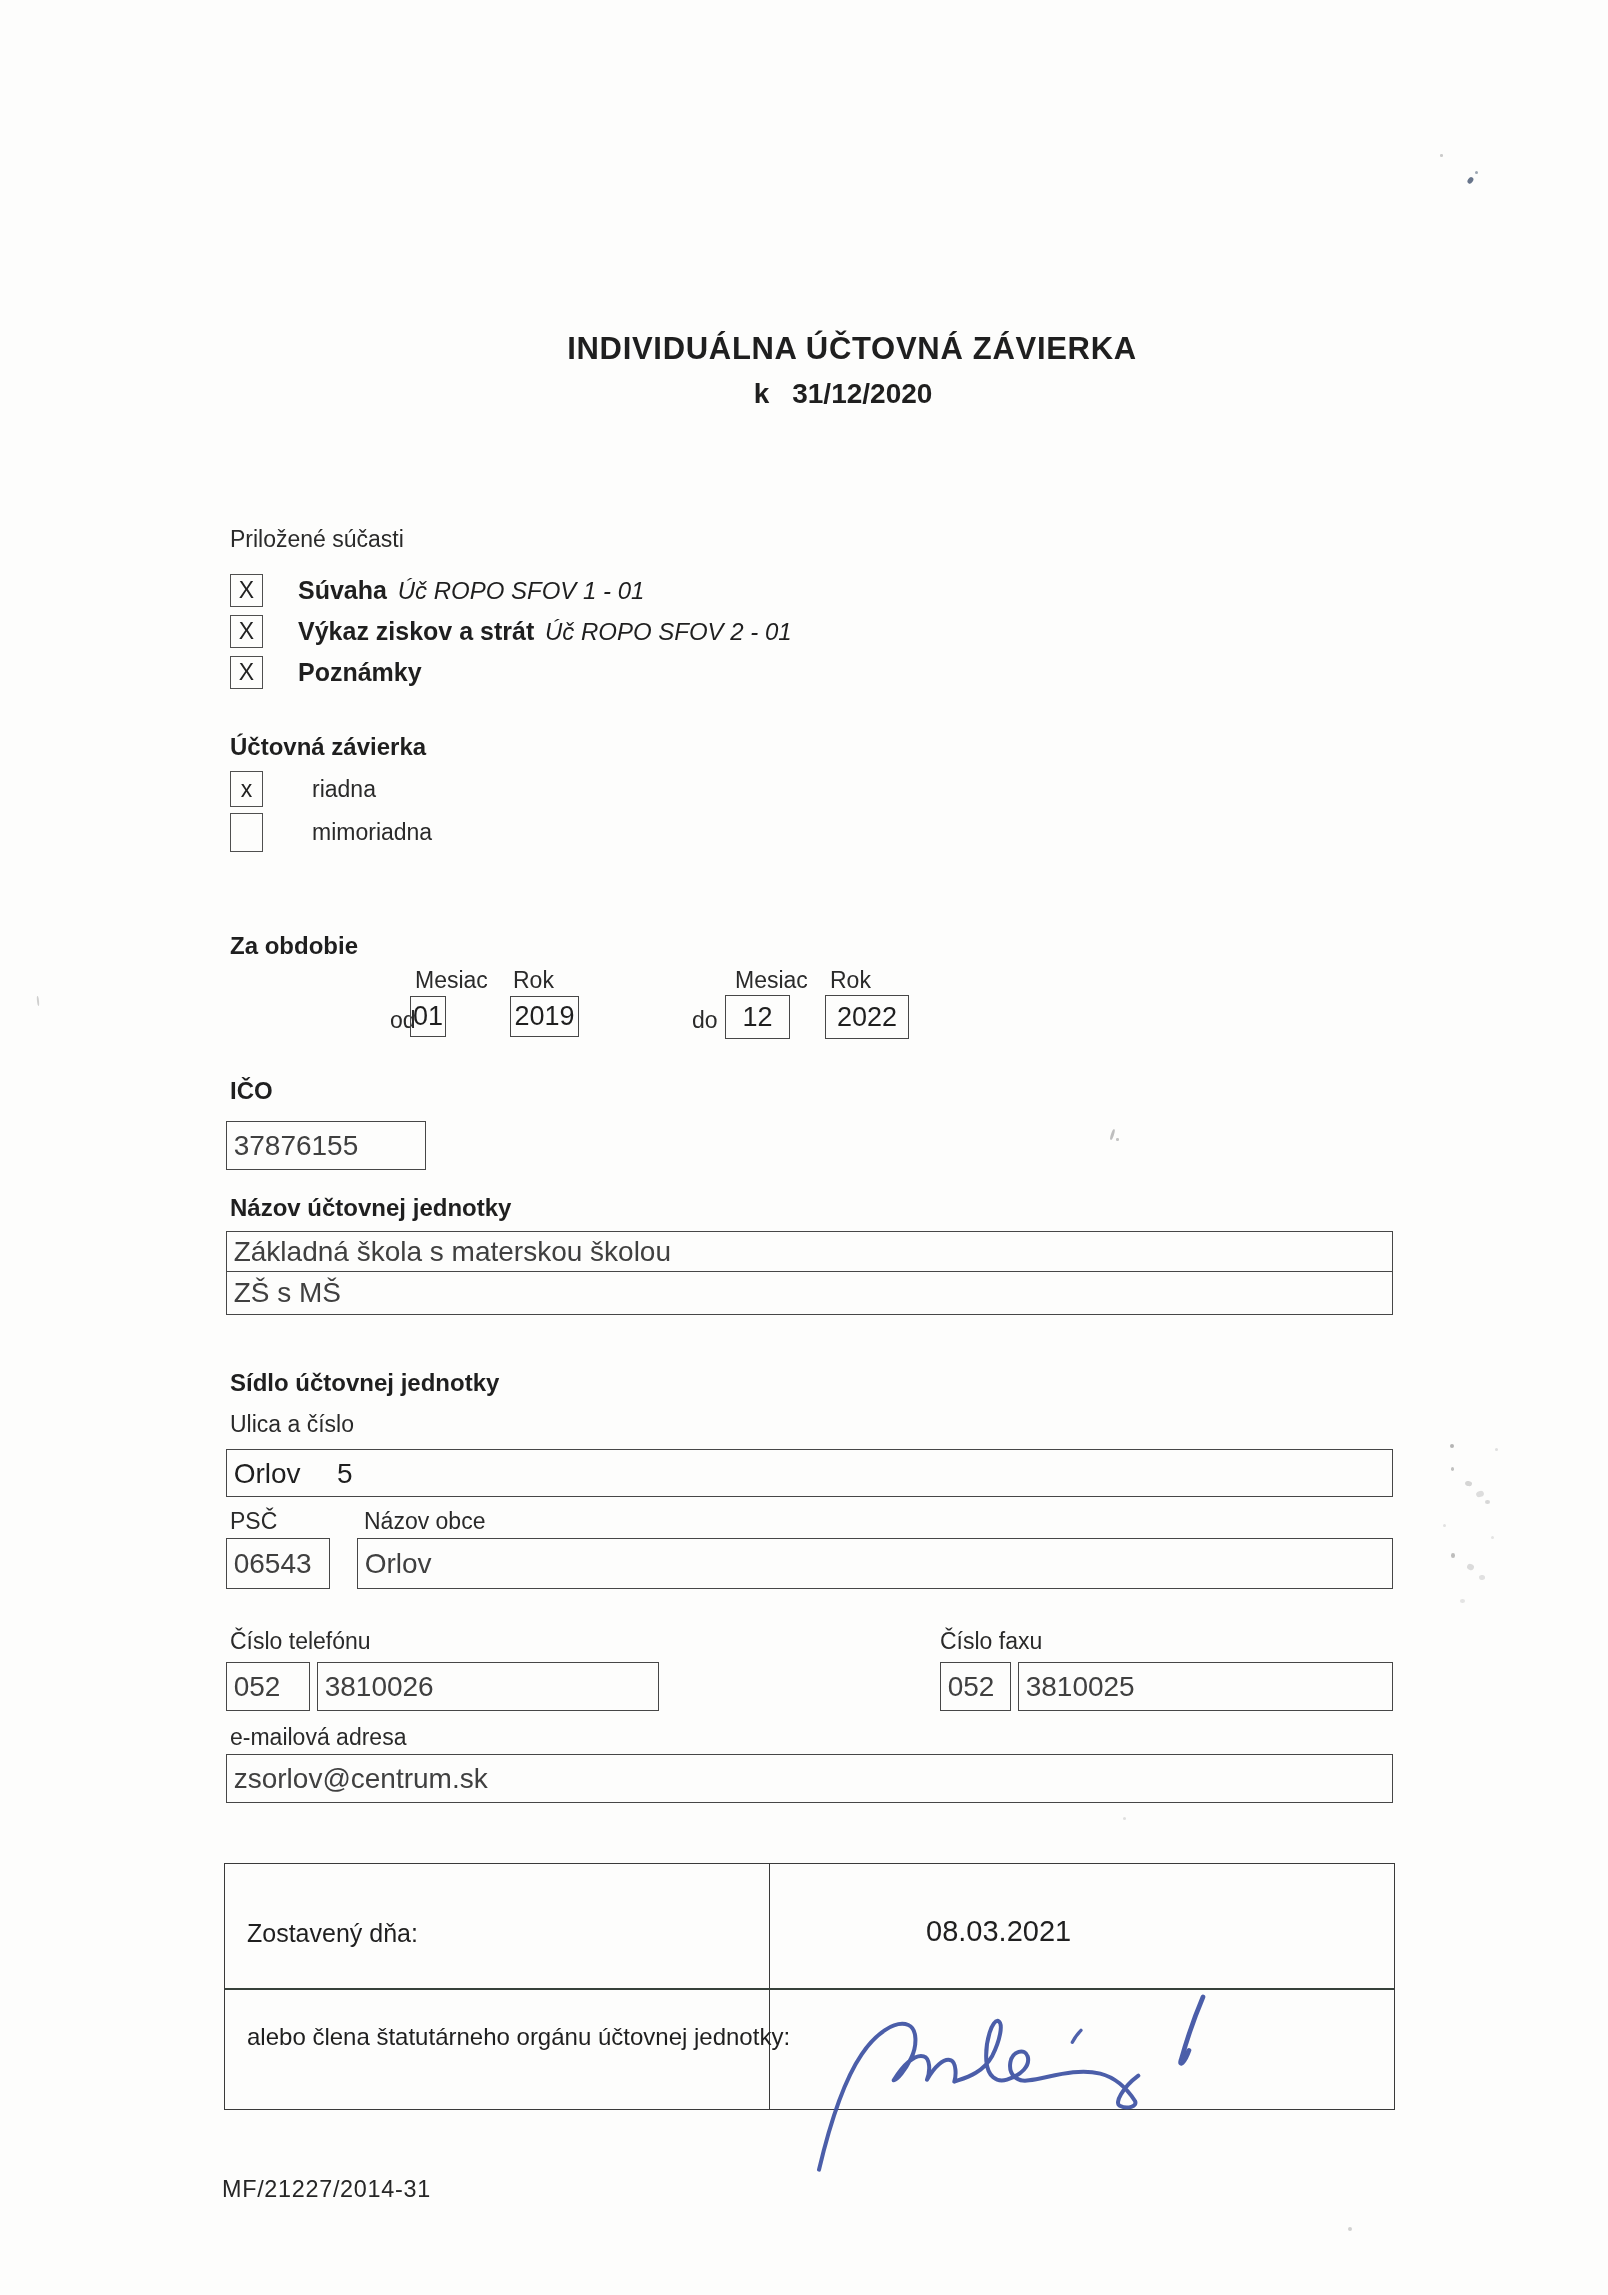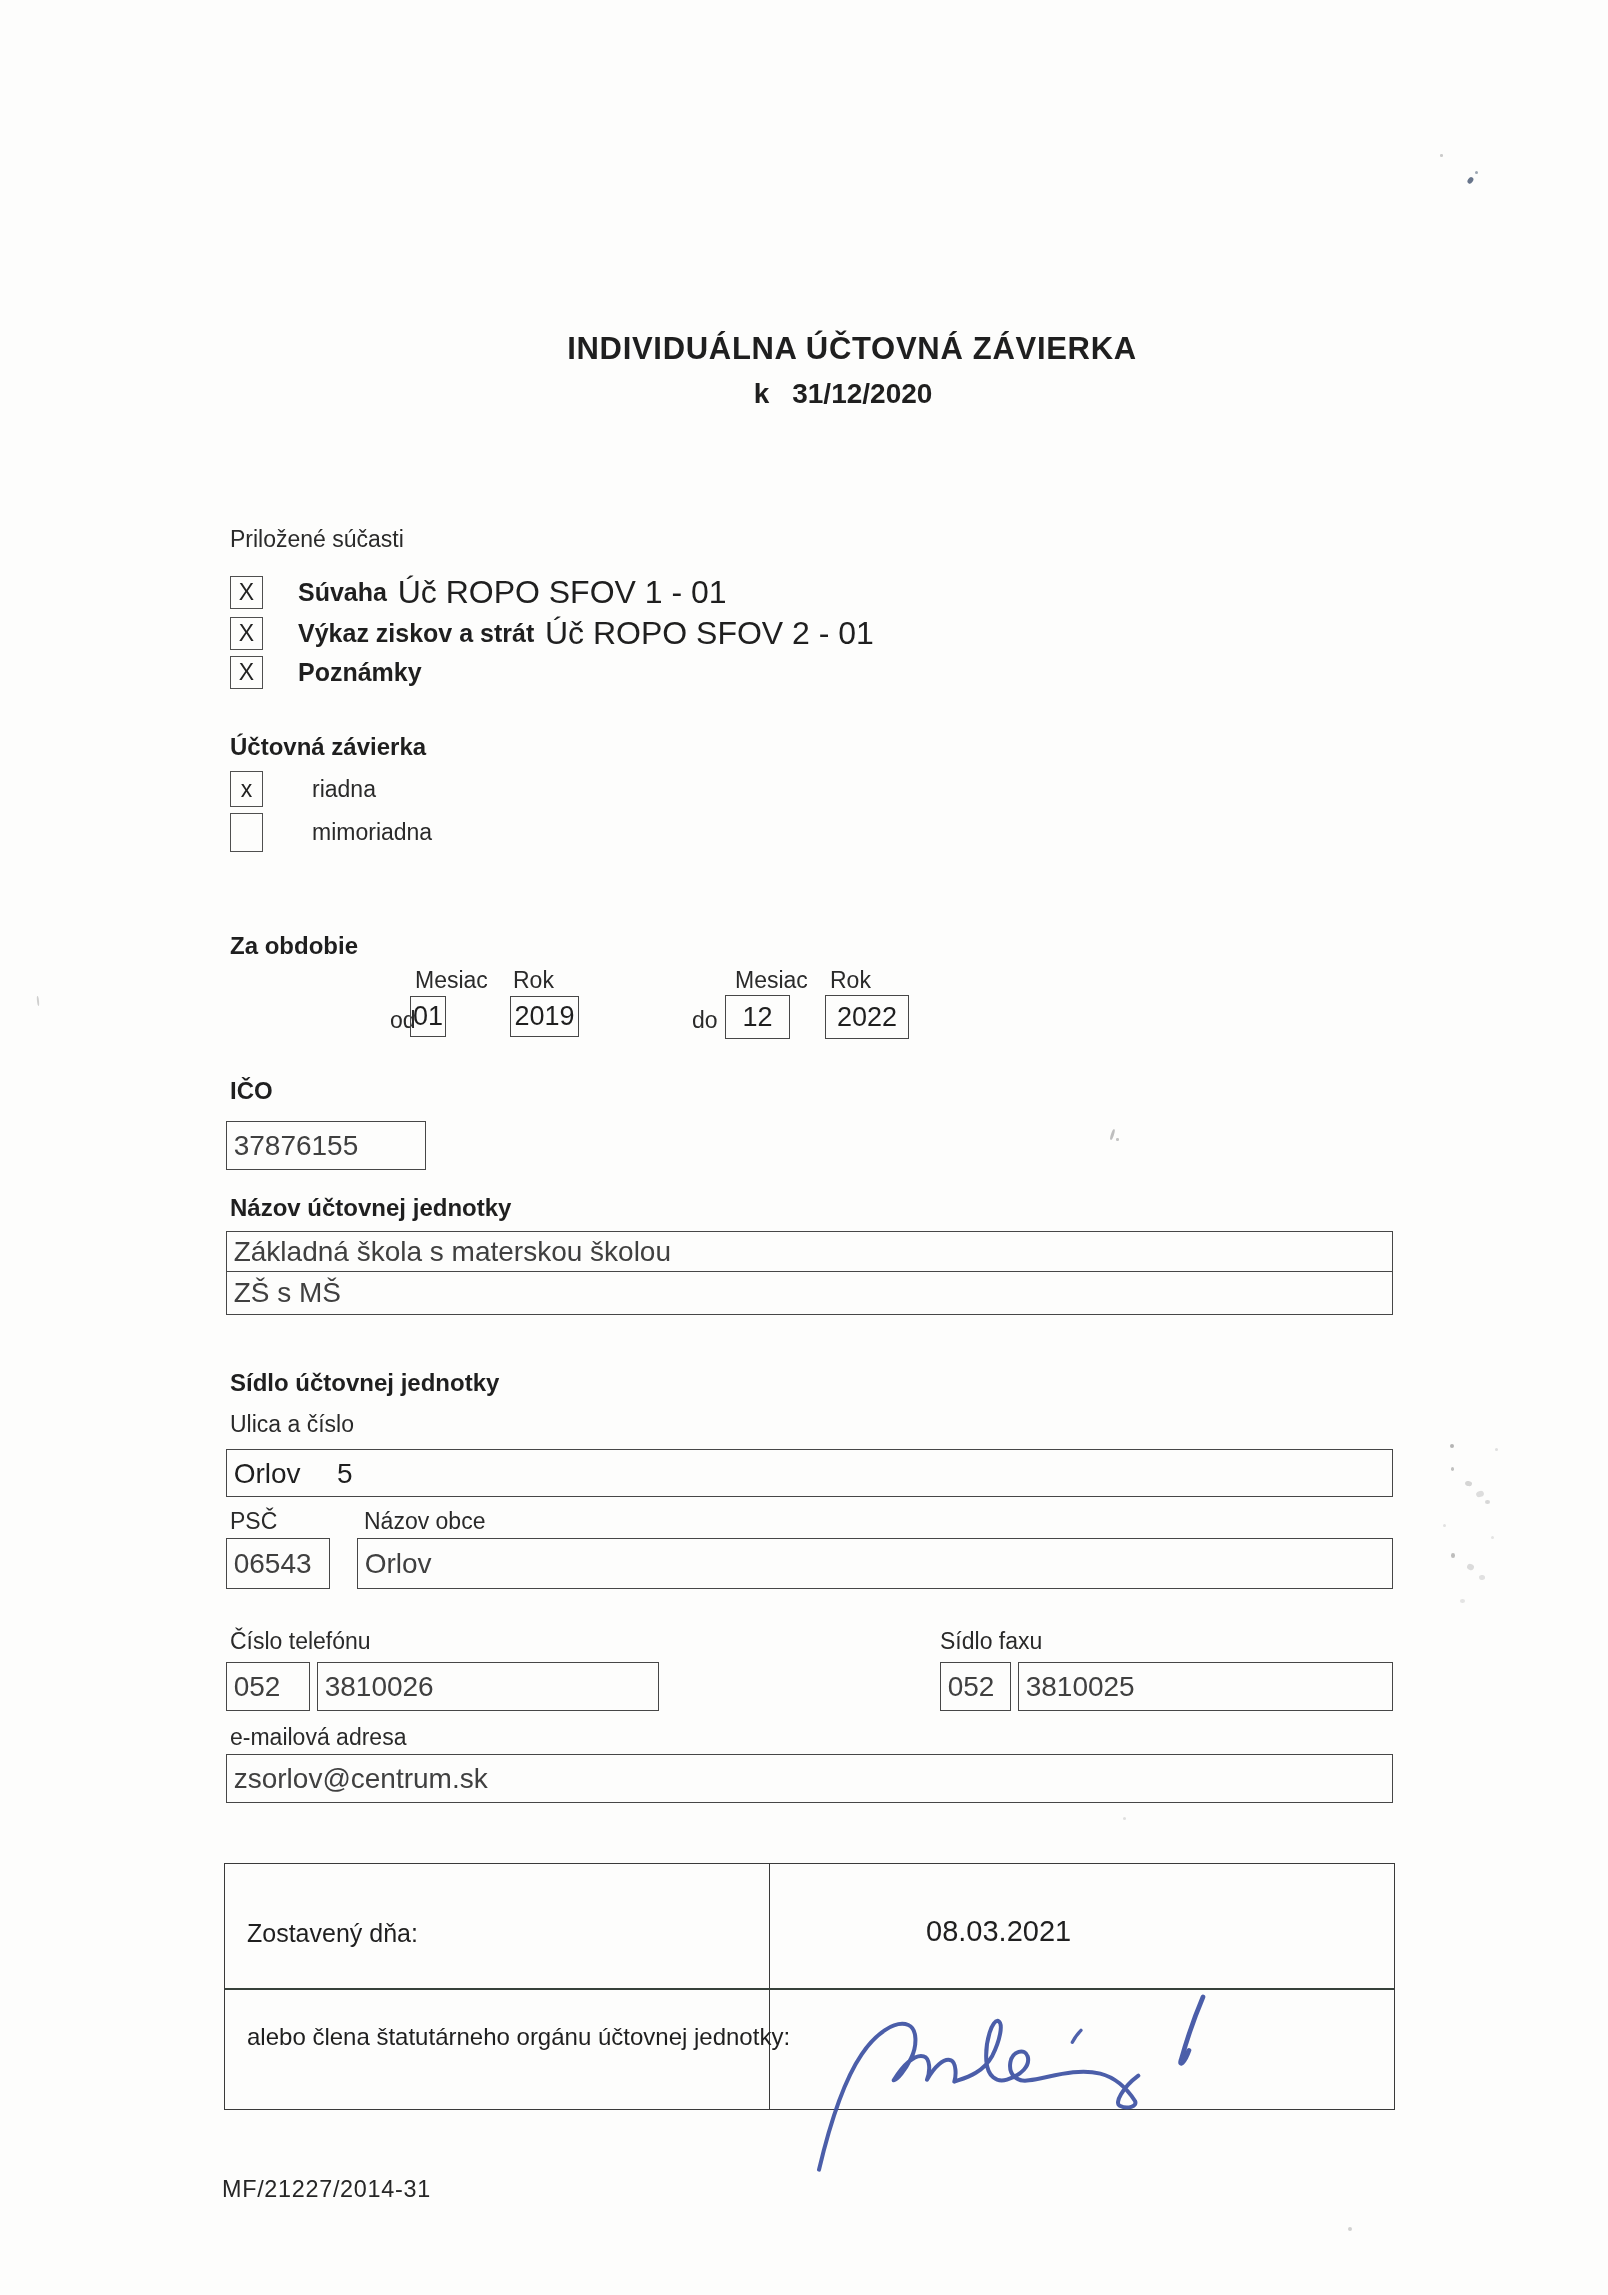--- a/index.html
+++ b/index.html
@@ -14,21 +14,21 @@
   .subtitle{font-size:28px;font-weight:bold;white-space:nowrap;}
   .h{font-size:24px;font-weight:bold;white-space:nowrap;}
   .lbl{font-size:23px;font-weight:normal;white-space:nowrap;color:#2a2a2a;}
   .box{border:1.3px solid #474747;background:transparent;box-sizing:border-box;}
   .val{display:flex;align-items:center;font-size:28px;padding-left:6.7px;color:#404040;white-space:pre;}
   .cb{width:33px;height:33px;border:1.3px solid #4f4f4f;box-sizing:border-box;
       display:flex;align-items:center;justify-content:center;
       font-size:23px;color:#222;background:transparent;}
   .cbrow{display:flex;align-items:center;}
   .boldpart{font-weight:bold;font-size:25px;white-space:pre;}
-  .restpart{font-weight:normal;font-size:32px;margin-left:10.7px;white-space:pre;}
+  .restpart{font-weight:normal;font-size:24px;margin-left:10.7px;white-space:pre;font-style:italic;}
   .center-x{transform:translateX(-50%);}
   .pbox{display:flex;align-items:center;justify-content:center;font-size:27px;}
   .tbl{border:1.3px solid #3a3a3a;box-sizing:border-box;}
   .tbl .vdiv{position:absolute;top:0;bottom:0;width:1.3px;background:#3a3a3a;}
   .tbl .hdiv{position:absolute;left:0;right:0;height:2px;background:#37413a;}
   .speck{position:absolute;border-radius:50%;}
   .mono-code{font-size:23.4px;letter-spacing:0.7px;color:#262626;white-space:nowrap;}
 </style>
 </head>
 <body>
@@ -99,21 +99,21 @@
   <span class="abs" style="left:6.7px;top:8px;font-size:28px;">Orlov</span>
   <span class="abs" style="left:110px;top:8px;font-size:28px;">5</span>
 </div>
 
 <div class="abs lbl" style="left:230px;top:1508px;">PSČ</div>
 <div class="abs lbl" style="left:364px;top:1508px;">Názov obce</div>
 <div class="abs box val" style="left:226px;top:1538px;width:104px;height:51px;">06543</div>
 <div class="abs box val" style="left:357px;top:1538px;width:1036px;height:51px;">Orlov</div>
 
 <div class="abs lbl" style="left:230px;top:1628px;">Číslo telefónu</div>
-<div class="abs lbl" style="left:940px;top:1628px;">Sídlo faxu</div>
+<div class="abs lbl" style="left:940px;top:1628px;">Číslo faxu</div>
 
 <div class="abs box val" style="left:226px;top:1662px;width:84px;height:49px;">052</div>
 <div class="abs box val" style="left:317px;top:1662px;width:342px;height:49px;">3810026</div>
 
 <div class="abs box val" style="left:940px;top:1662px;width:71px;height:49px;">052</div>
 <div class="abs box val" style="left:1018px;top:1662px;width:375px;height:49px;">3810025</div>
 
 <div class="abs lbl" style="left:230px;top:1724px;">e-mailová adresa</div>
 <div class="abs box val" style="left:226px;top:1754px;width:1167px;height:49px;">zsorlov@centrum.sk</div>
 

